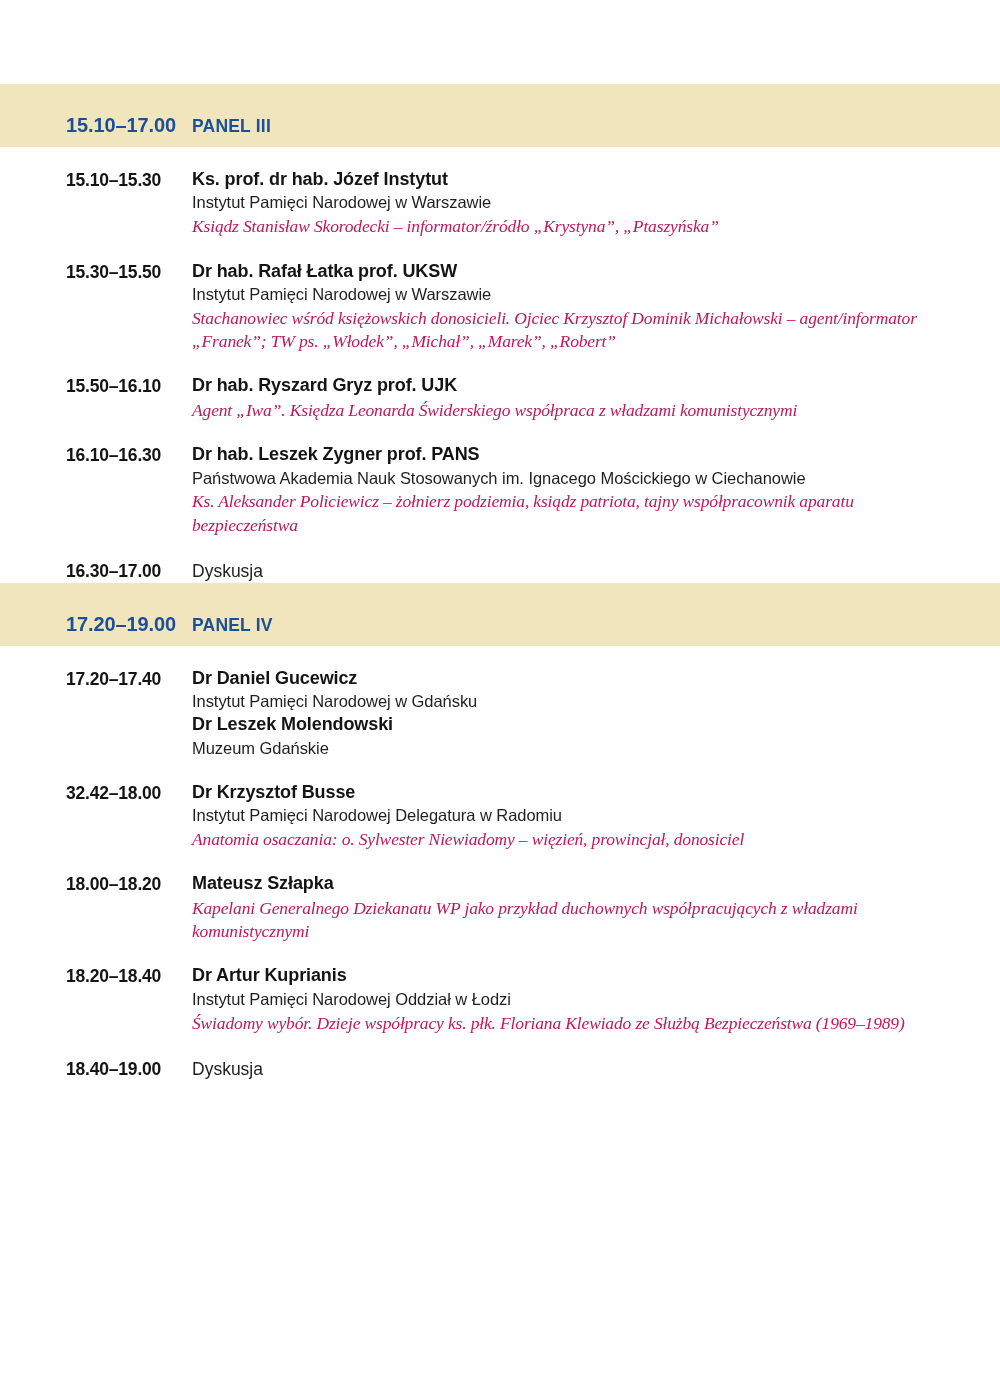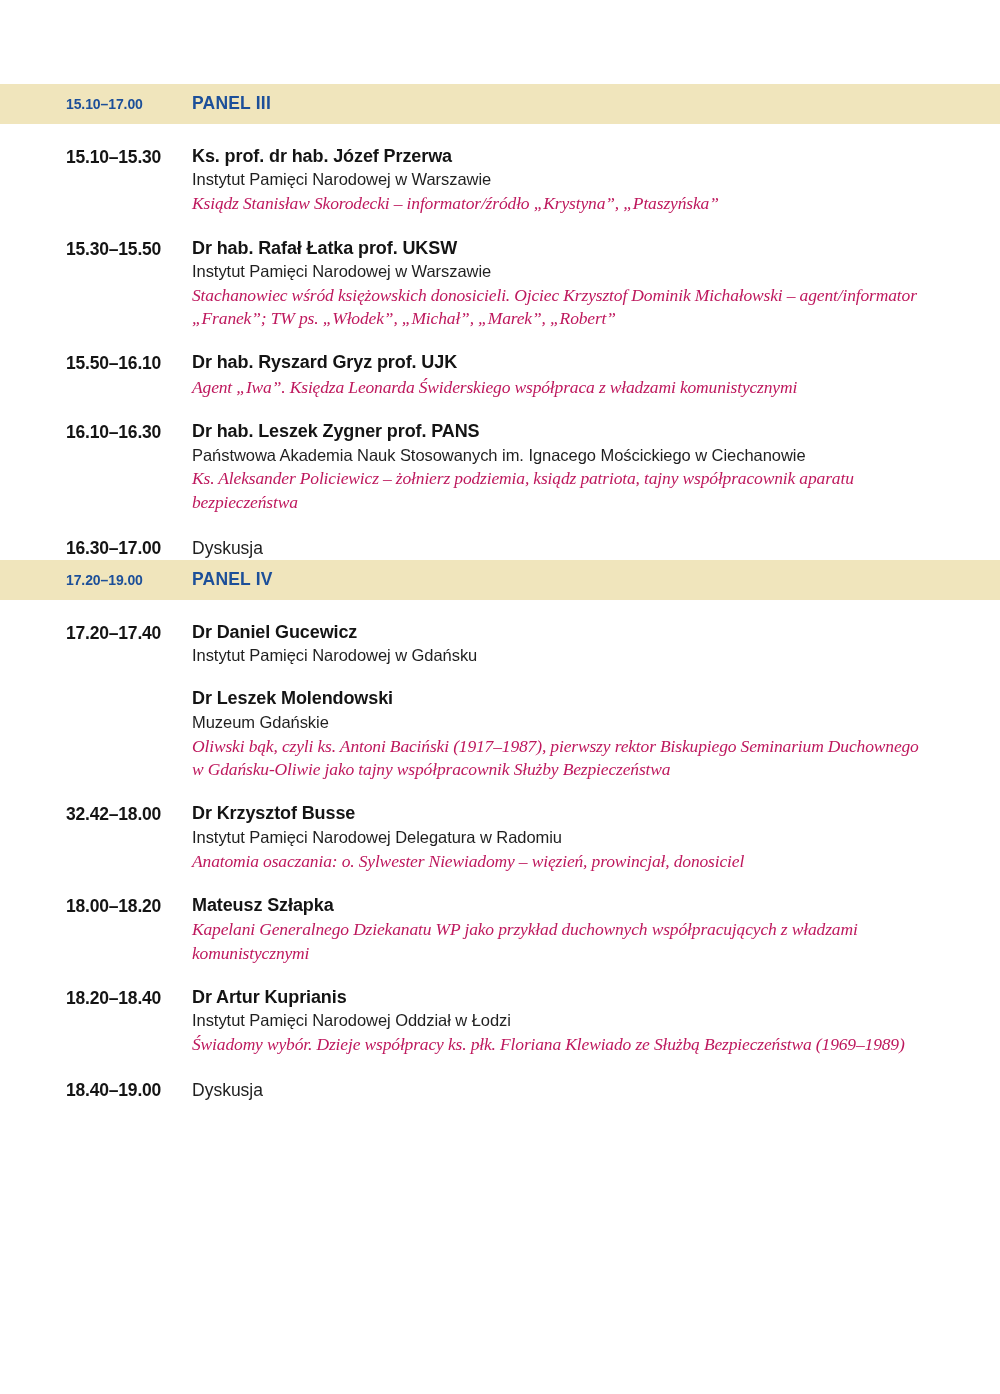--- a/index.html
+++ b/index.html
@@ -29,24 +29,25 @@
     width: 100%;
     background: #f0e5bc;
     box-sizing: border-box;
     padding: 9px 0 10px 66px;
     display: flex;
     align-items: baseline;
   }
   .panel-band .band-time {
     color: #1c4f99;
     font-weight: bold;
-    font-size: 14px;
+    font-size: 20px;
     letter-spacing: -0.1px;
     width: 126px;
     flex: 0 0 126px;
+    margin-top: 21px;
   }
   .panel-band .band-title {
     color: #1c4f99;
     font-weight: bold;
     font-size: 17.5px;
     letter-spacing: 0.2px;
   }
 
   
   .entries {
@@ -97,36 +98,36 @@
     letter-spacing: -0.15px;
     margin-top: 1px;
   }
   .plain-label {
     font-size: 17.5px;
     color: #1f1f1f;
     line-height: 1.3;
     padding-top: 1px;
   }
   .speaker + .affiliation { margin-top: 1px; }
-  .affiliation + .speaker { margin-top: 20px; }
+  .affiliation + .speaker { margin-top: 0; }
 </style>
 </head>
 <body>
 
 <div class="page">
   <div id="panels-root">
       <div class="panel-band">
         <span class="band-time">15.10–17.00</span>
         <span class="band-title">PANEL III</span>
       </div>
       <div class="entries">
         <div class="entry">
           <div class="time">15.10–15.30</div>
           <div class="body">
-            <div class="speaker">Ks. prof. dr hab. Józef Przerwa</div>
+            <div class="speaker">Ks. prof. dr hab. Józef Instytut</div>
             <div class="affiliation">Instytut Pamięci Narodowej w Warszawie</div>
             <div class="paper-title">Ksiądz Stanisław Skorodecki – informator/źródło „Krystyna”, „Ptaszyńska”</div>
           </div>
         </div>
         <div class="entry">
           <div class="time">15.30–15.50</div>
           <div class="body">
             <div class="speaker">Dr hab. Rafał Łatka prof. UKSW</div>
             <div class="affiliation">Instytut Pamięci Narodowej w Warszawie</div>
             <div class="paper-title">Stachanowiec wśród księżowskich donosicieli. Ojciec Krzysztof Dominik Michałowski – agent/informator „Franek”; TW ps. „Włodek”, „Michał”, „Marek”, „Robert”</div>
@@ -159,21 +160,20 @@
         <span class="band-title">PANEL IV</span>
       </div>
       <div class="entries">
         <div class="entry">
           <div class="time">17.20–17.40</div>
           <div class="body">
             <div class="speaker">Dr Daniel Gucewicz</div>
             <div class="affiliation">Instytut Pamięci Narodowej w Gdańsku</div>
             <div class="speaker">Dr Leszek Molendowski</div>
             <div class="affiliation">Muzeum Gdańskie</div>
-            <div class="paper-title">Oliwski bąk, czyli ks. Antoni Baciński (1917–1987), pierwszy rektor Biskupiego Seminarium Duchownego w Gdańsku-Oliwie jako tajny współpracownik Służby Bezpieczeństwa</div>
           </div>
         </div>
         <div class="entry">
           <div class="time">32.42–18.00</div>
           <div class="body">
             <div class="speaker">Dr Krzysztof Busse</div>
             <div class="affiliation">Instytut Pamięci Narodowej Delegatura w Radomiu</div>
             <div class="paper-title">Anatomia osaczania: o. Sylwester Niewiadomy – więzień, prowincjał, donosiciel</div>
           </div>
         </div>

